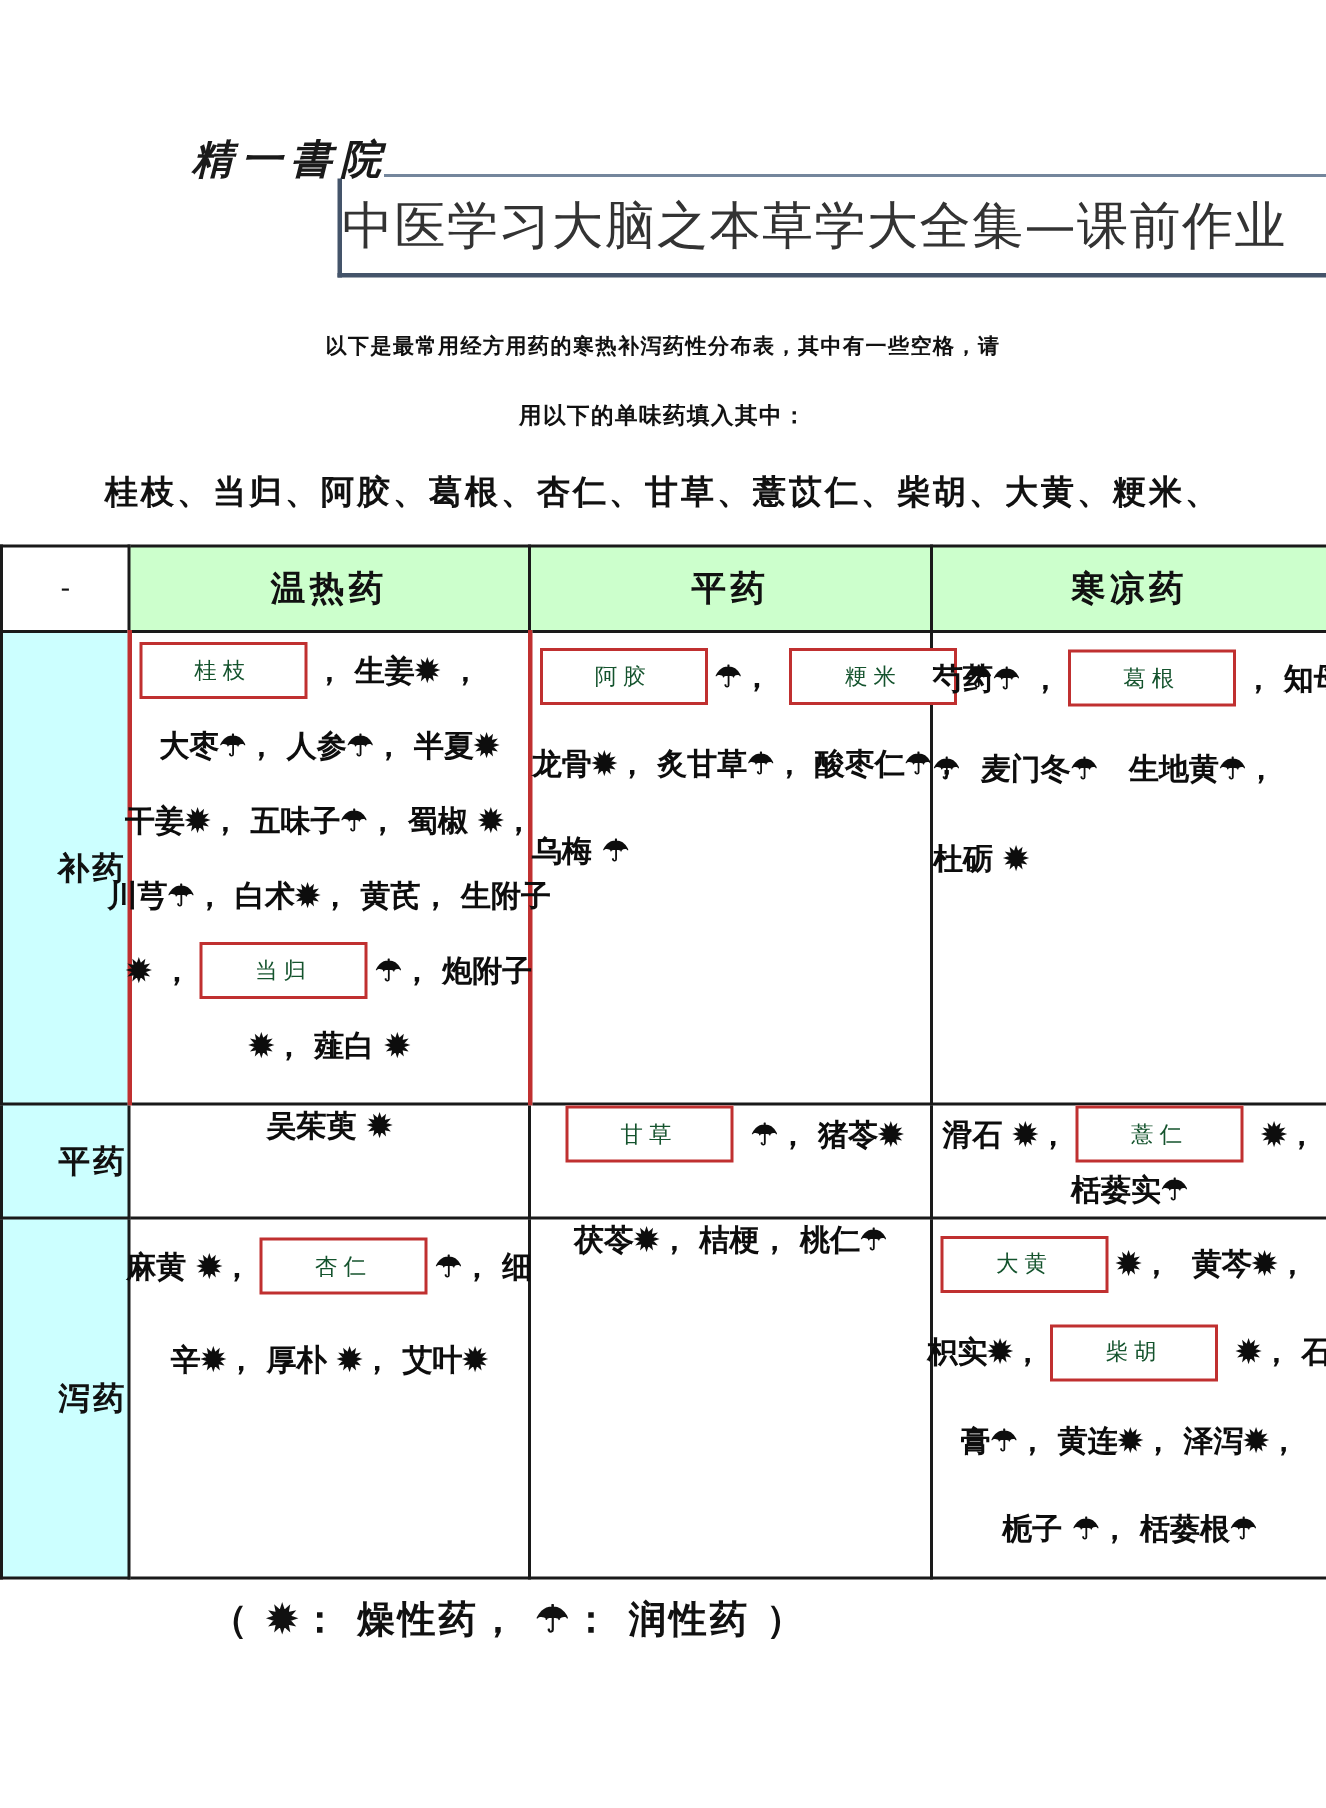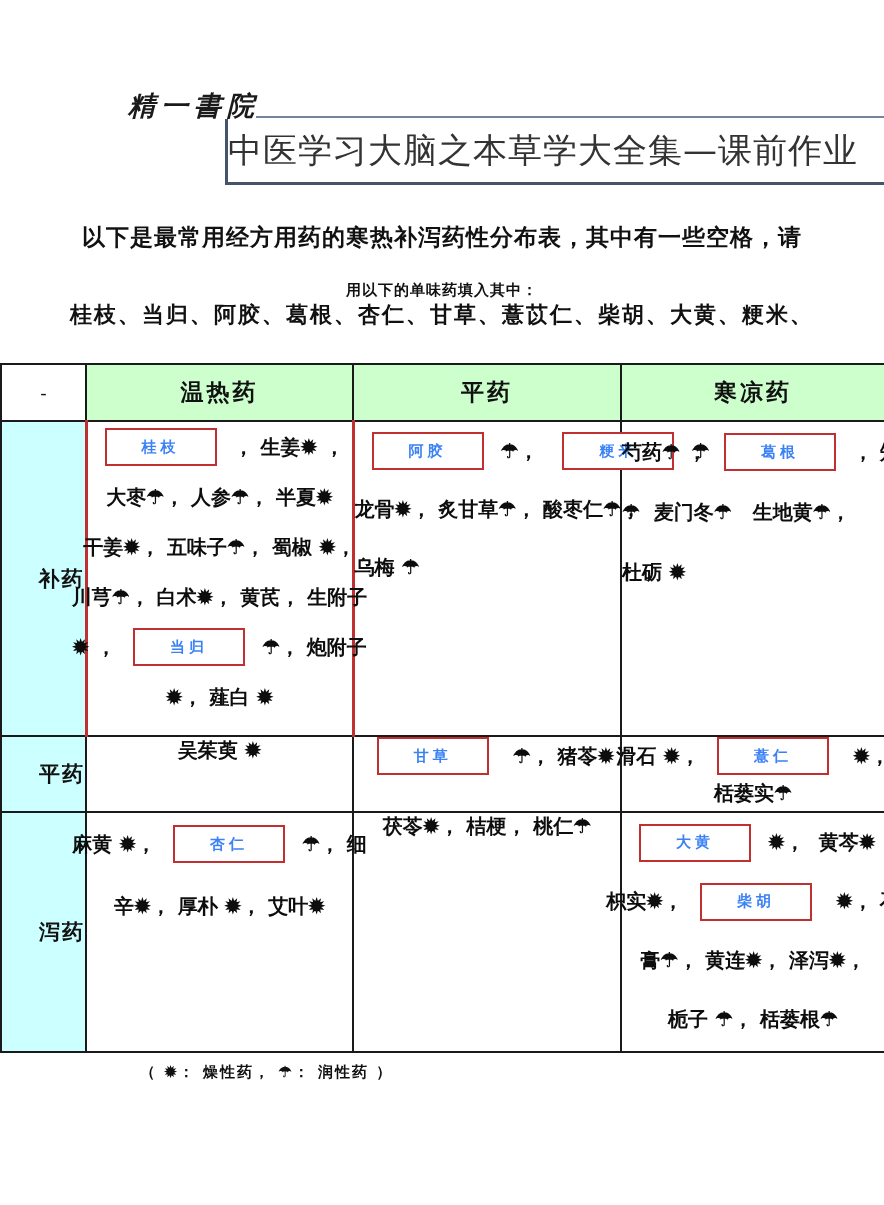--- a/index.html
+++ b/index.html
@@ -18,64 +18,64 @@
     border-top:2px solid #74869c;
   }
   .title-box {
     position:absolute; left:225px; top:119px; width:659px; height:66px;
     border-left:3px solid #44546a; border-bottom:3px solid #44546a;
     display:flex; align-items:center; padding-left:0; box-sizing:border-box;
   }
   .page-title {font-size:34px; color:#333; letter-spacing:1px; white-space:nowrap;}
   
   .instructions {position:absolute; left:0; top:222px; width:884px; text-align:center;}
-  .instr-line1 {font-size:23px; font-weight:bold; letter-spacing:1px;}
+  .instr-line1 {font-size:14px; font-weight:bold; letter-spacing:1px;}
   .instr-line2 {font-size:15px; font-weight:bold; margin-top:28px; letter-spacing:1px;}
-  .herb-list  {font-size:22px; font-weight:bold; letter-spacing:2px;}
+  .herb-list  {font-size:22px; font-weight:bold; margin-top:26px; letter-spacing:2px;}
   
   table.main-table {
     position:absolute; left:0; top:363px; width:884px;
     border-collapse:collapse; table-layout:fixed;
   }
   .main-table th, .main-table td {border:2px solid #1a1a1a; box-sizing:border-box; padding:0;}
   col.c0 {width:85px;} col.c1 {width:267px;} col.c2 {width:268px;} col.c3 {width:264px;}
   tr.hdr-row {height:57px;}
   th.corner {background:#ffffff; font-size:18px; font-weight:normal; text-align:center;}
   th.col-hdr {background:#ccffcc; font-size:23px; font-weight:bold; text-align:center; letter-spacing:3px; font-family:"DejaVu Serif", serif;}
   td.row-hdr {background:#ccffff; font-size:21px; font-weight:bold; text-align:right; letter-spacing:2px; font-family:"DejaVu Serif", serif;}
   tr.r0 {height:315px;} tr.r1 {height:75px;} tr.r2 {height:240px;}
   td.content-cell {
     vertical-align:top; font-family:"DejaVu Serif", serif; font-weight:bold;
     font-size:20px; color:#0d0d0d;
   }
   .cell-line {display:flex; align-items:center; justify-content:center; white-space:pre; flex-wrap:nowrap;}
   .cell-line.align-left {justify-content:flex-start;}
   .answer-box {
     display:inline-flex; align-items:center; justify-content:center;
-    min-width:92px; height:34px; padding:0 8px; margin:0 17px;
-    border:2px solid #c03030; font-size:15px; font-weight:bold; color:#3b82f6;
+    min-width:92px; height:34px; padding:0 8px; margin:0 5px;
+    border:2px solid #c03030; font-size:15px; font-weight:normal; color:#14532d;
     letter-spacing:4px; background:#fff;
   }
   
   .c-r0c0 {border-left:3px solid #c03030 !important; border-right:3px solid #c03030 !important; padding-top:16px;}
   .c-r0c0 .cell-line {min-height:50px;}
   .c-r0c1 {padding-top:60px; padding-left:10px;}
   .c-r0c1 .cell-line {min-height:58px; justify-content:flex-start;}
   .c-r0c2 {padding-top:60px; padding-left:12px;}
   .c-r0c2 .cell-line {min-height:60px; justify-content:space-between;}
   .c-r1c0, .c-r1c1, .c-r1c2, .c-r2c1 {vertical-align:middle;}
   .c-r1c2 .cell-line {min-height:36px;}
   .c-r2c0 {padding-top:16px;}
   .c-r2c0 .cell-line {min-height:62px;justify-content:center;}
   .c-r2c2 {padding-top:8px;}
   .c-r2c2 .cell-line {min-height:59px;}
   
   .legend {
     position:absolute; left:140px; top:1063px;
-    font-family:"DejaVu Serif", serif; font-weight:bold; font-size:15px; letter-spacing:2px;
+    font-family:"DejaVu Serif", serif; font-weight:bold; font-size:25px; letter-spacing:2px;
   }
 </style>
 </head>
 <body>
 
 <div class="page">
 
   <div class="logo">精一書院</div>
   <div class="logo-underline"></div>
 

